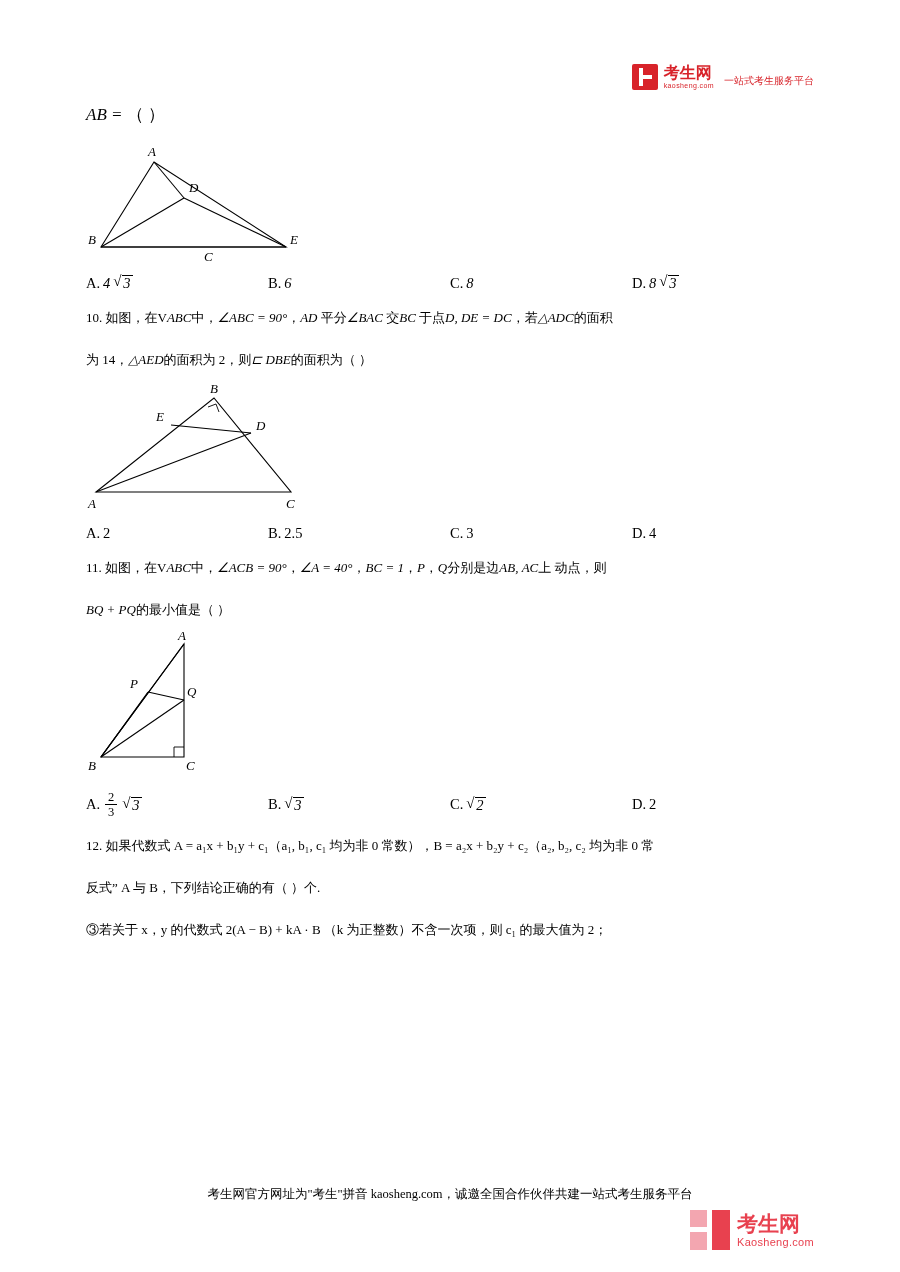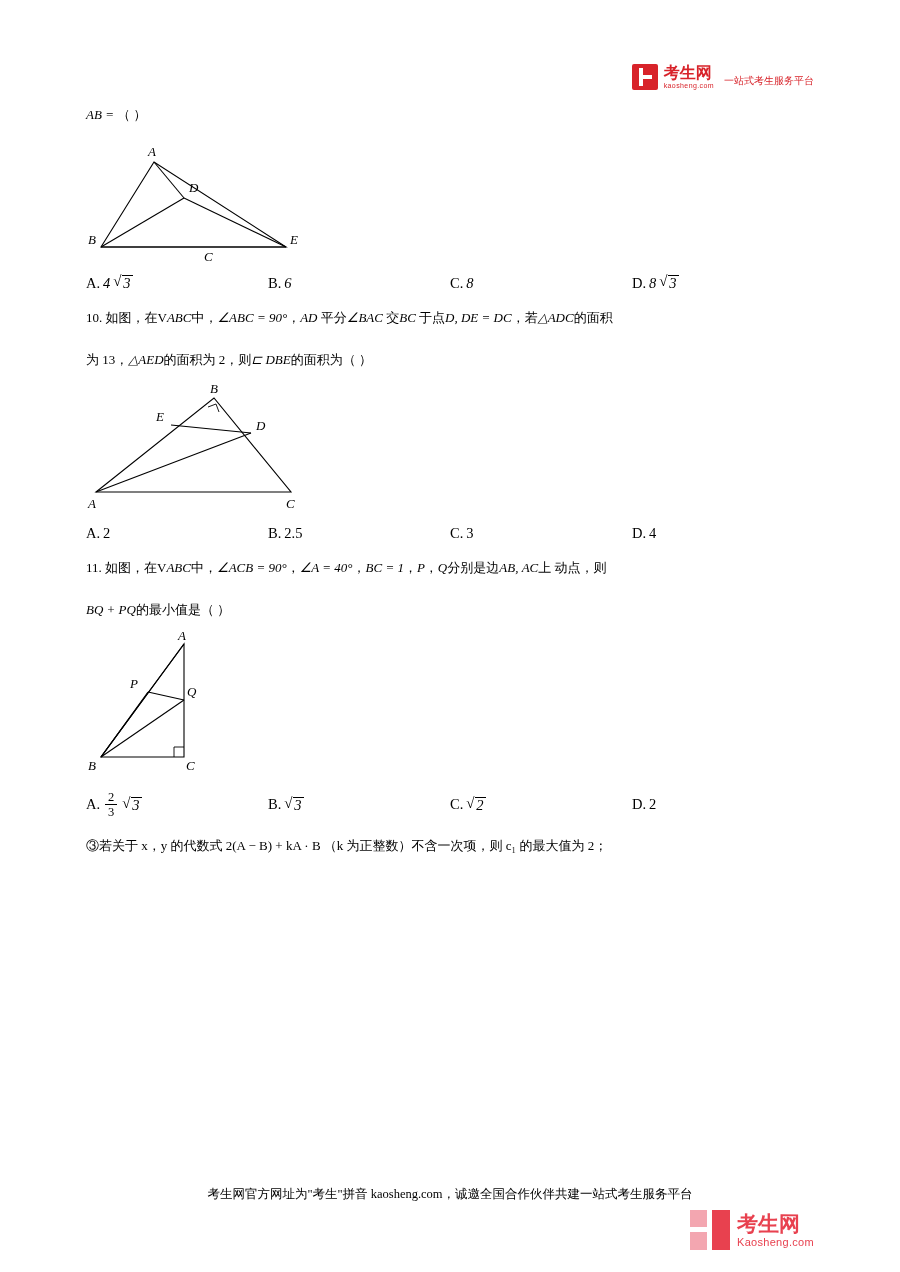--- a/index.html
+++ b/index.html
@@ -79,21 +79,21 @@
     padding-bottom: 2px;
   }
   
   .content {
     position: absolute;
     left: 86px;
     top: 100px;
     width: 728px;
   }
   .qline {
-    font-size: 13px;
+    font-size: 17px;
     line-height: 30px;
     margin: 0 0 2px 0;
   }
   .math {
     font-family: "Liberation Serif", serif;
     font-style: italic;
   }
   .mathup {
     font-style: normal;
   }
@@ -262,21 +262,21 @@
     </div>
 
     <p class="stem">
       <span>10.</span>
       <span>如图，在</span><span class="math mathup">V</span><span class="math">ABC</span><span>中，</span><span class="math">∠ABC = 90°</span><span>，</span><span class="math">AD</span>
       <span>平分</span><span class="math">∠BAC</span>
       <span>交</span><span class="math">BC</span>
       <span>于点</span><span class="math">D, DE = DC</span><span>，若</span><span class="math">△ADC</span><span>的面积</span>
     </p>
     <p class="stem">
-      <span>为 13，</span><span class="math">△AED</span><span>的面积为 2，则</span><span class="math">⊏ DBE</span><span>的面积为（    ）</span>
+      <span>为 14，</span><span class="math">△AED</span><span>的面积为 2，则</span><span class="math">⊏ DBE</span><span>的面积为（    ）</span>
     </p>
 
     <div class="fig">
       <svg width="300" height="135" viewBox="0 0 300 135">
         <polygon points="10,112 128,18 205,112" fill="none" stroke="#000" stroke-width="1.1"></polygon>
         <line x1="10" y1="112" x2="165" y2="53" stroke="#000" stroke-width="1.1"></line>
         <line x1="85" y1="45" x2="165" y2="53" stroke="#000" stroke-width="1.1"></line>
         <path d="M122,27 L130,24 L133,32" fill="none" stroke="#000" stroke-width="0.9"></path>
         <text x="124" y="13">B</text>
         <text x="70" y="41">E</text>
@@ -347,20 +347,27 @@
         <span>C.</span>
         <span class="rad"><span>2</span></span>
       </div>
       <div class="opt">
         <span>D.</span>
         <span>2</span>
       </div>
     </div>
 
     <p class="stem">
+      <span>12.</span>
+      <span>如果代数式 A = a₁x + b₁y + c₁（a₁, b₁, c₁ 均为非 0 常数），B = a₂x + b₂y + c₂（a₂, b₂, c₂ 均为非 0 常</span>
+    </p>
+    <p class="stem">
+      <span>反式” A 与 B，下列结论正确的有（    ）个.</span>
+    </p>
+    <p class="stem">
       <span>③若关于 x，y 的代数式 2(A − B) + kA · B （k 为正整数）不含一次项，则 c₁ 的最大值为 2；</span>
     </p>
 
   </div>
 
   <div class="footer-text">考生网官方网址为"考生"拼音 kaosheng.com，诚邀全国合作伙伴共建一站式考生服务平台</div>
 
   <div class="footer-logo">
     <div class="fl-mark">
       <span class="sq a"></span>

